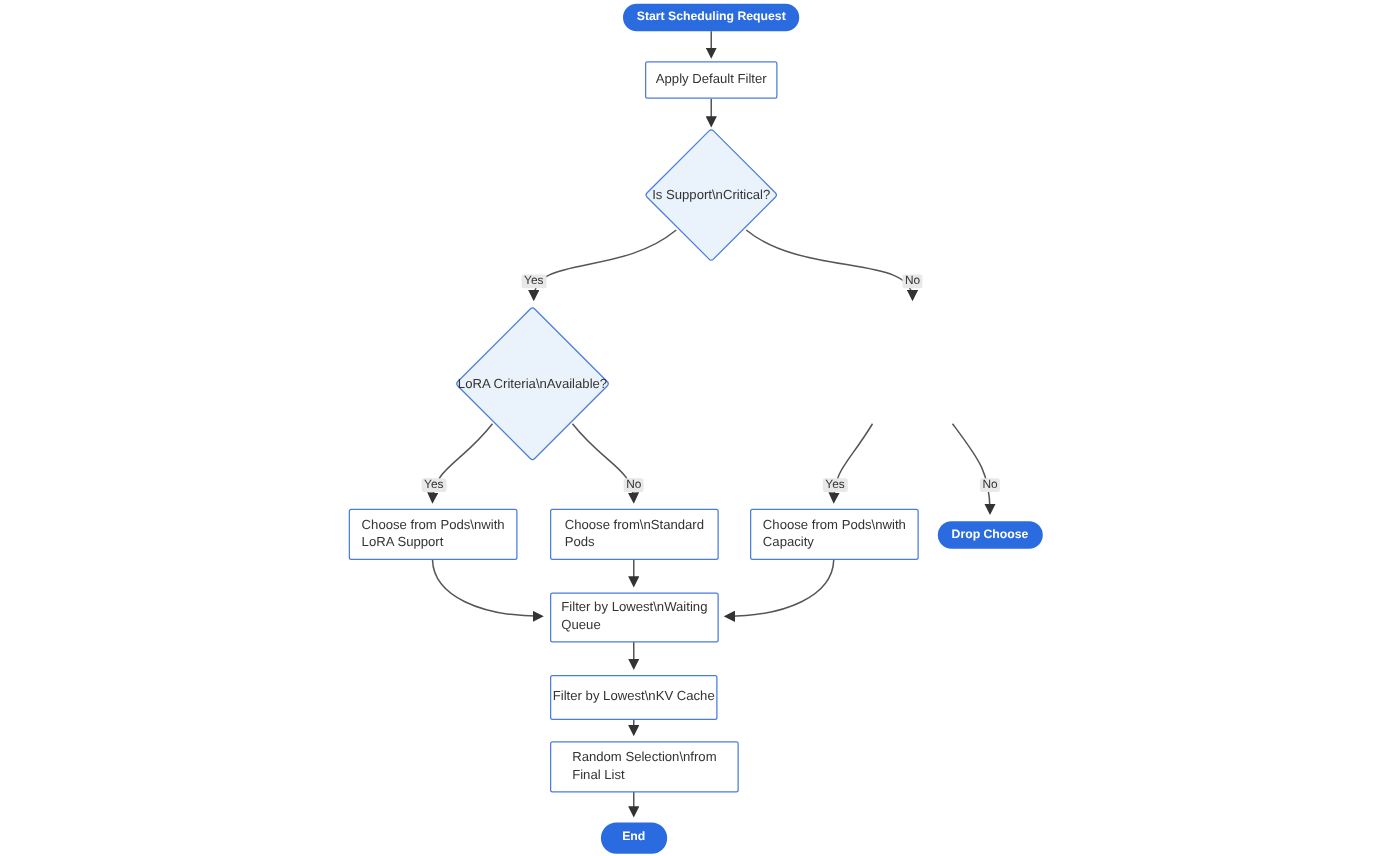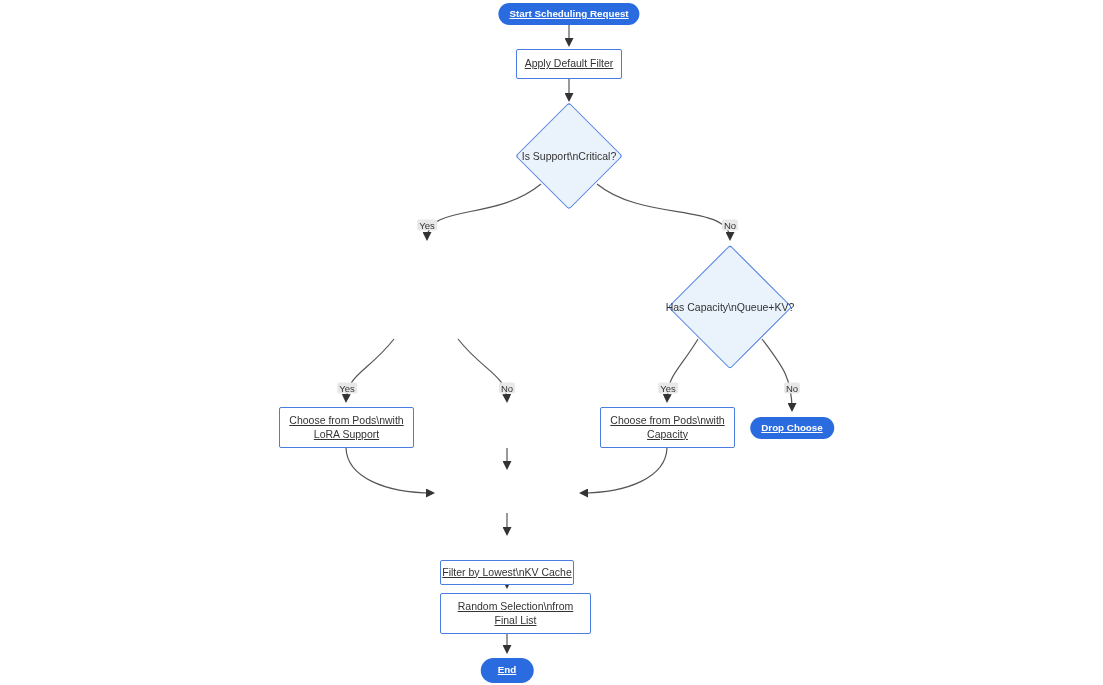--- a/index.html
+++ b/index.html
@@ -9,21 +9,21 @@
     font-family:"Liberation Sans", sans-serif;
     color:var(--ntext,#333333);
   }
   .edges { position:absolute; left:0; top:0; }
   .edges path.edge { fill:none; stroke:var(--edge,#555555); stroke-width:1.2px; }
   .edges .ah { fill:var(--arrow,#333333); stroke:none; }
 
   .node {
     position:absolute; box-sizing:border-box;
     display:flex; align-items:center; justify-content:center;
-    text-align:center; font-size:10.5px; line-height:1.3;text-decoration:underline;
+    text-align:left; font-size:10.5px; line-height:1.3;
   }
   .rect {
     background:var(--nfill,#ffffff);
     border:1.5px solid var(--nborder,#4a7ce2);
     border-radius:2px;
   }
   .nlabel { white-space:pre-line; }
 
   .pill {
     background:var(--primary,#2a6ce0);
@@ -88,43 +88,51 @@
 
   <div class="node rect" style="left:516px; top:49px; width:106px; height:30px;">
     <span class="nlabel">Apply Default Filter</span>
   </div>
 
   <div class="diamond" style="left:569px; top:156px; width:140px; height:104px;">
     <div class="shape" style="width:74px; height:74px;"></div>
     <span class="nlabel">Is Support\nCritical?</span>
   </div>
 
+  <div class="diamond" style="left:426px; top:307px; width:160px; height:122px;">
+    <div class="shape" style="width:86px; height:86px;"></div>
+    <span class="nlabel">LoRA Criteria\nAvailable?</span>
+  </div>
 
-  <div class="diamond" style="left:730px; top:307px; width:160px; height:122px;">
-    <div class="shape" style="width:86px; height:86px;"></div>
-    <span class="nlabel">Has Capacity\nQueue+KV?</span>
-  </div>
 
   <div class="node rect" style="left:279px; top:407px; width:135px; height:41px;">
     <span class="nlabel">Choose from Pods\nwith
 LoRA Support</span>
   </div>
 
+  <div class="node rect" style="left:440px; top:407px; width:135px; height:41px;">
+    <span class="nlabel">Choose from\nStandard
+Pods</span>
+  </div>
 
   <div class="node rect" style="left:600px; top:407px; width:135px; height:41px;">
     <span class="nlabel">Choose from Pods\nwith
 Capacity</span>
   </div>
 
   <div class="node pill" style="left:792px; top:417px; height:22px;">
     <span class="nlabel">Drop Choose</span>
   </div>
 
+  <div class="node rect" style="left:440px; top:474px; width:135px; height:40px;">
+    <span class="nlabel">Filter by Lowest\nWaiting
+Queue</span>
+  </div>
 
-  <div class="node rect" style="left:440px; top:540px; width:134px; height:25px;margin-top:20px;">
+  <div class="node rect" style="left:440px; top:540px; width:134px; height:36px;">
     <span class="nlabel">Filter by Lowest\nKV Cache</span>
   </div>
 
   <div class="node rect" style="left:440px; top:593px; width:151px; height:41px;">
     <span class="nlabel">Random Selection\nfrom
 Final List</span>
   </div>
 
   <div class="node pill" style="left:507px; top:658px; height:25px; border-radius:13px; padding:0 17px;">
     <span class="nlabel">End</span>

